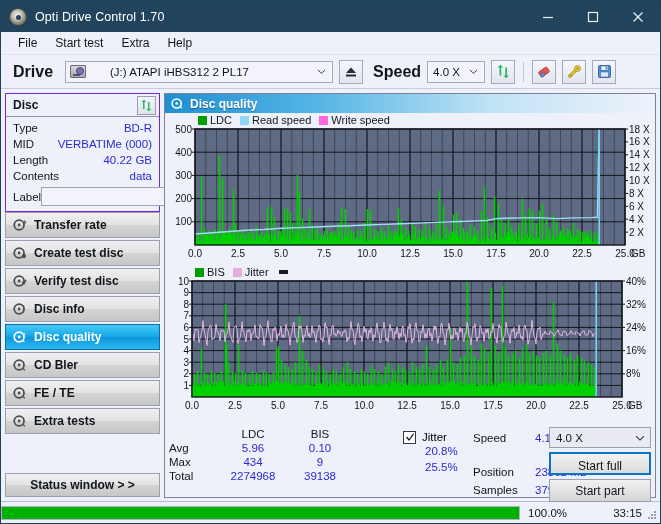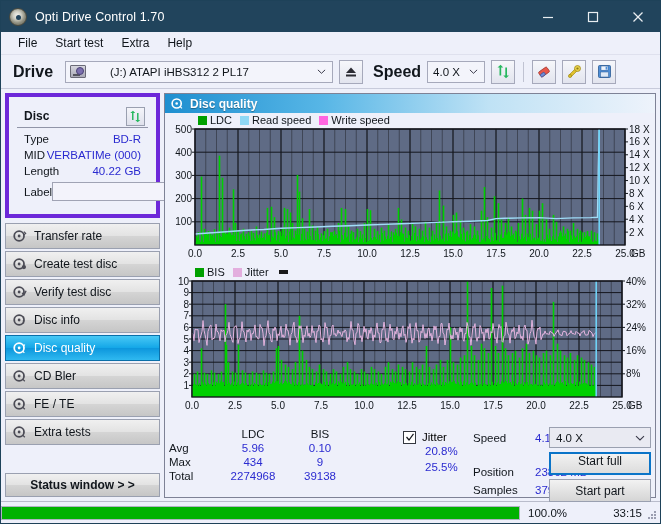--- a/index.html
+++ b/index.html
@@ -106,22 +106,22 @@
     flex: 1; display: flex;
     padding: 4px 4px 0 4px; gap: 4px;
     min-height: 0;
   }
   
   .sidebar {
     width: 155px; flex: 0 0 155px;
     display: flex; flex-direction: column;
   }
   .disc-panel {
-    border: 4px solid #6d28d9; background: #eef0fa;
-    padding: 8px; margin-bottom: 5px;
+    border: 1px solid #6d28d9; background: #eef0fa;
+    padding: 0; 
   }
   .disc-head {
     height: 23px; display: flex; align-items: center;
     padding: 0 3px 0 7px;
     border-bottom: 1px solid #9195a8;
     background: #eef0fa;
   }
   .disc-head .t { font-size: 12px; font-weight: bold; color:#11161c; flex:1; }
   .mini-btn {
     width: 19px; height: 19px;
@@ -147,21 +147,21 @@
     background: linear-gradient(#eceadf,#d8d6c8);
     border: 1px solid #9aa0b0;
     display:flex;align-items:center;justify-content:center;
   }
   .navlist { display:flex; flex-direction:column; gap:2px; }
   .navbtn {
     height: 26px; display:flex; align-items:center; gap:7px;
     padding-left: 7px;
     background: linear-gradient(#f0f0f0 0%, #e3e3e3 48%, #d4d4d4 52%, #c6c6c6 100%);
     border: 1px solid #9aa0b0;
-    font-size: 12px; color: #11161c;
+    font-size: 12px; color: #11161c; font-weight: bold;
   }
   .navbtn.active {
     background: linear-gradient(#49c8f5 0%, #15a8e8 48%, #0d97dd 52%, #2fb9f0 100%);
     border: 1px solid #0a6fa8;
     color: #ffffff;
   }
   .disc-ic { width:14px; height:14px; flex:0 0 14px; }
   .nav-spacer { flex: 1; min-height: 4px; }
   .statuswin {
     height: 24px; margin-top: 4px; margin-bottom: 4px;
@@ -228,21 +228,21 @@
   .btn-col { position:absolute; right: 4px; top: 2px; width: 102px; }
   .speed-sel {
     height: 21px; background:#e9eaf2; border:1px solid #9aa0b0;
     display:flex; align-items:center; padding-left:6px;
     font-size: 11.5px; color:#11161c;
   }
   .primary-btn {
     height: 23px; margin-top: 4px;
     background: linear-gradient(#f2f2f2,#dcdcdc);
     border: 2px solid #0a74c8;
-    display:flex; align-items:flex-start; justify-content:center;
+    display:flex; align-items:flex-end; justify-content:center;
     font-size: 12px; color:#11161c;
   }
   .plain-btn {
     height: 23px; margin-top: 4px;
     background: linear-gradient(#f2f2f2,#d5d5d5);
     border: 1px solid #9aa0b0;
     display:flex; align-items:center; justify-content:center;
     font-size: 12px; color:#11161c;
   }
   
@@ -376,20 +376,24 @@
             <span class="k">Type</span>
             <span class="v">BD-R</span>
           </div>
           <div class="drow">
             <span class="k">MID</span>
             <span class="v">VERBATIMe (000)</span>
           </div>
           <div class="drow">
             <span class="k">Length</span>
             <span class="v">40.22 GB</span>
+          </div>
+          <div class="drow">
+            <span class="k">Contents</span>
+            <span class="v">data</span>
           </div>
           <div class="label-row">
             <span class="k">Label</span>
             <input class="label-input" type="text" value="" style="">
             <div class="cd-btn">
               <svg width="15" height="15" viewBox="0 0 16 16">
                 <circle cx="8" cy="8" r="6.6" fill="#e9e48a" stroke="#8f8a3e" stroke-width=".9"></circle>
                 <circle cx="8" cy="8" r="3.6" fill="#f6f3c4" stroke="#8f8a3e" stroke-width=".6"></circle>
                 <circle cx="8" cy="8" r="1.5" fill="#d8d3a0" stroke="#8f8a3e" stroke-width=".5"></circle>
               </svg>

